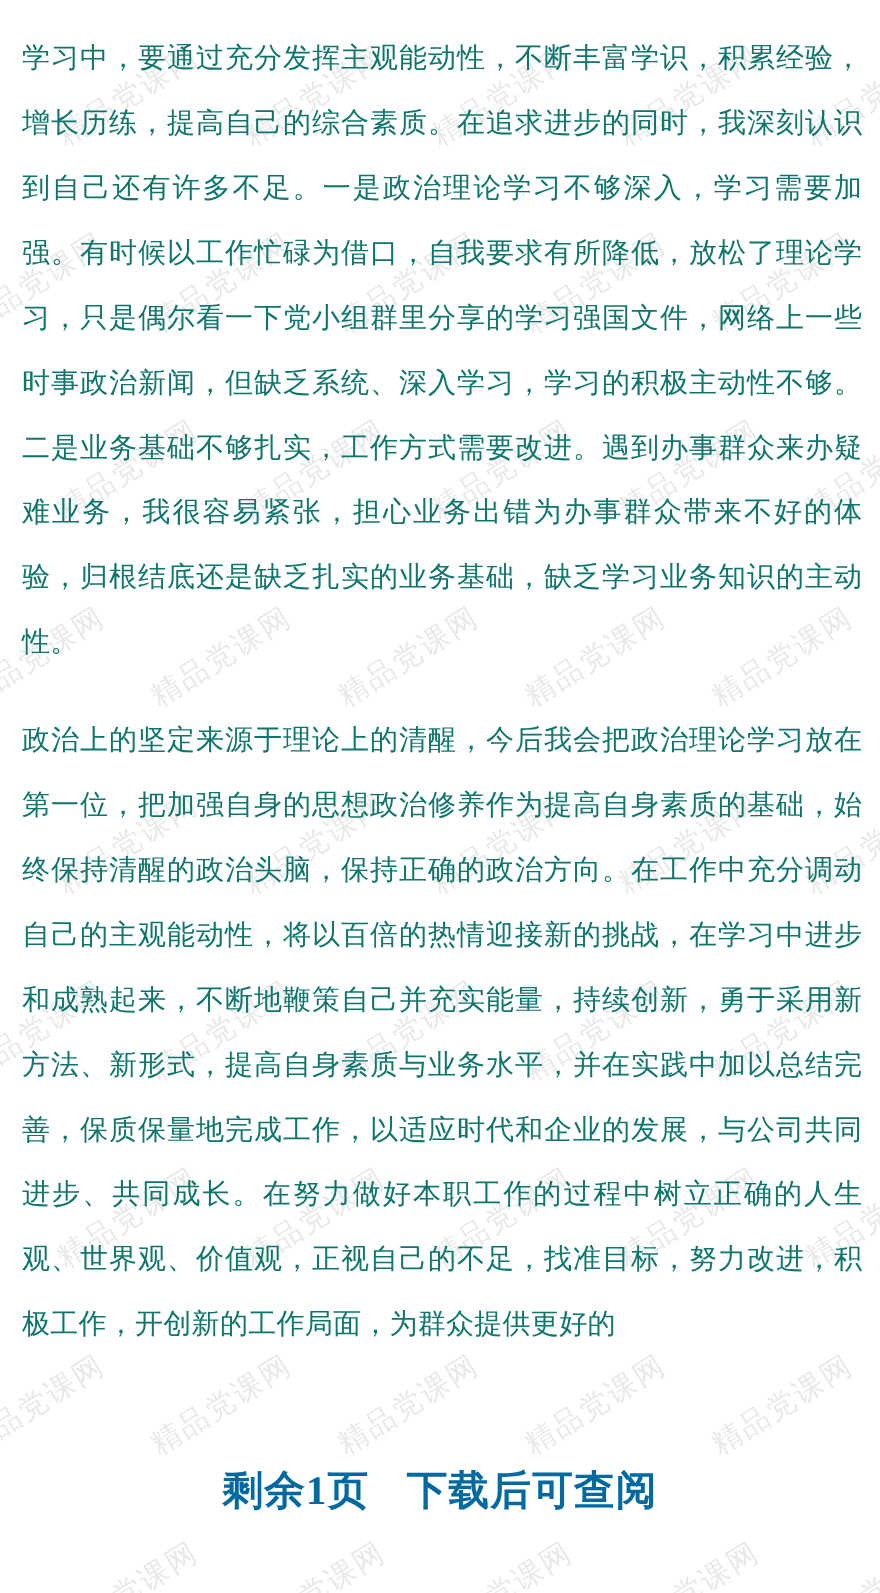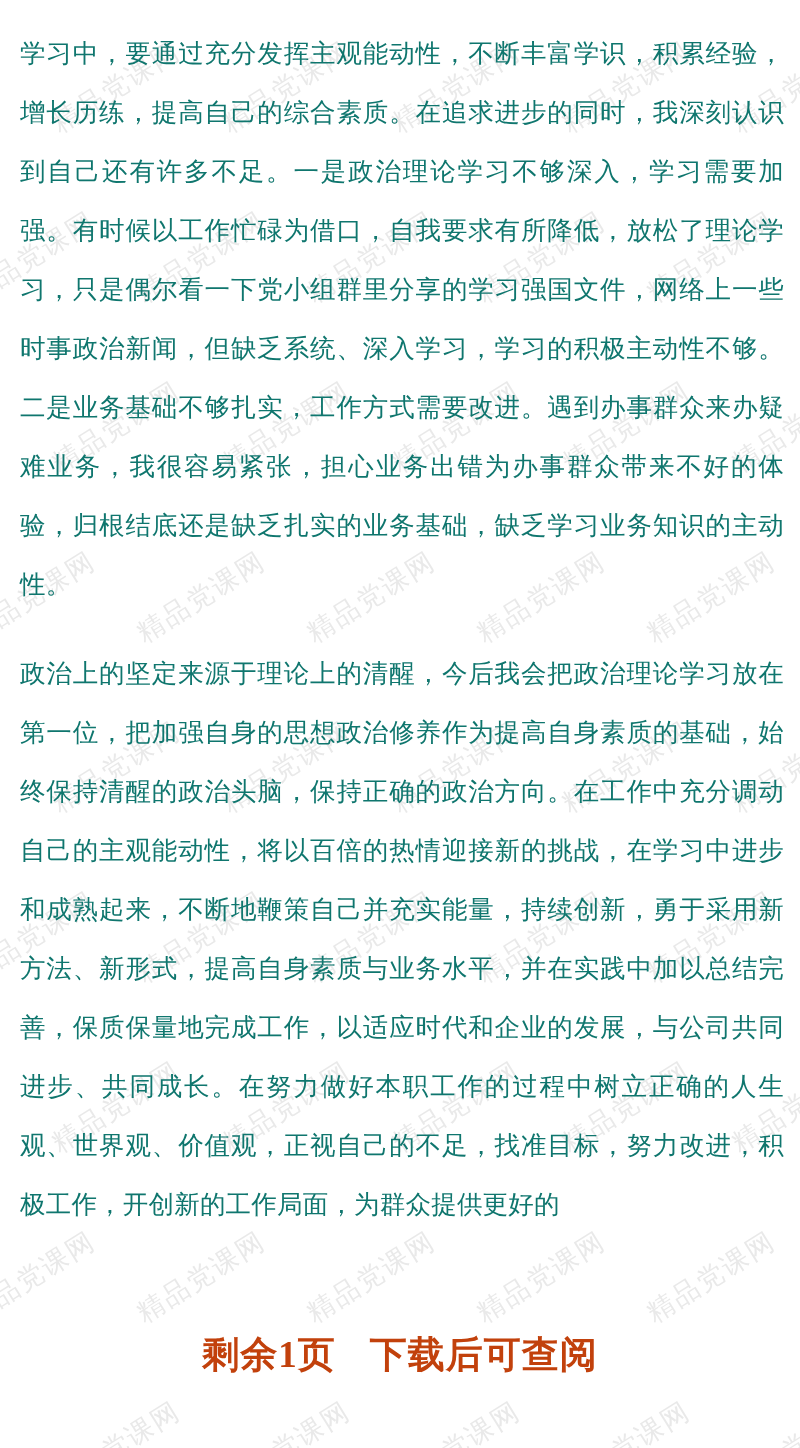--- a/index.html
+++ b/index.html
@@ -74,21 +74,21 @@
     z-index: 2;
     display: flex;
     justify-content: center;
     align-items: baseline;
     gap: 34px;
   }
   .footer-text {
     font-family: "Liberation Serif", "DejaVu Serif", serif;
     font-size: 37px;
     font-weight: bold;
-    color: #c2410c;
+    color: #0369a1;
     letter-spacing: 1px;
     white-space: nowrap;
   }
 </style>
 </head>
 <body>
 
 <div id="watermark-layer">
     <span class="watermark-mark" style="left: 45px; top: 110px; color: rgb(233, 233, 233); transform: rotate(-32deg);">精品党课网</span>
     <span class="watermark-mark" style="left: 215px; top: 110px; color: rgb(233, 233, 233); transform: rotate(-32deg);">精品党课网</span>

